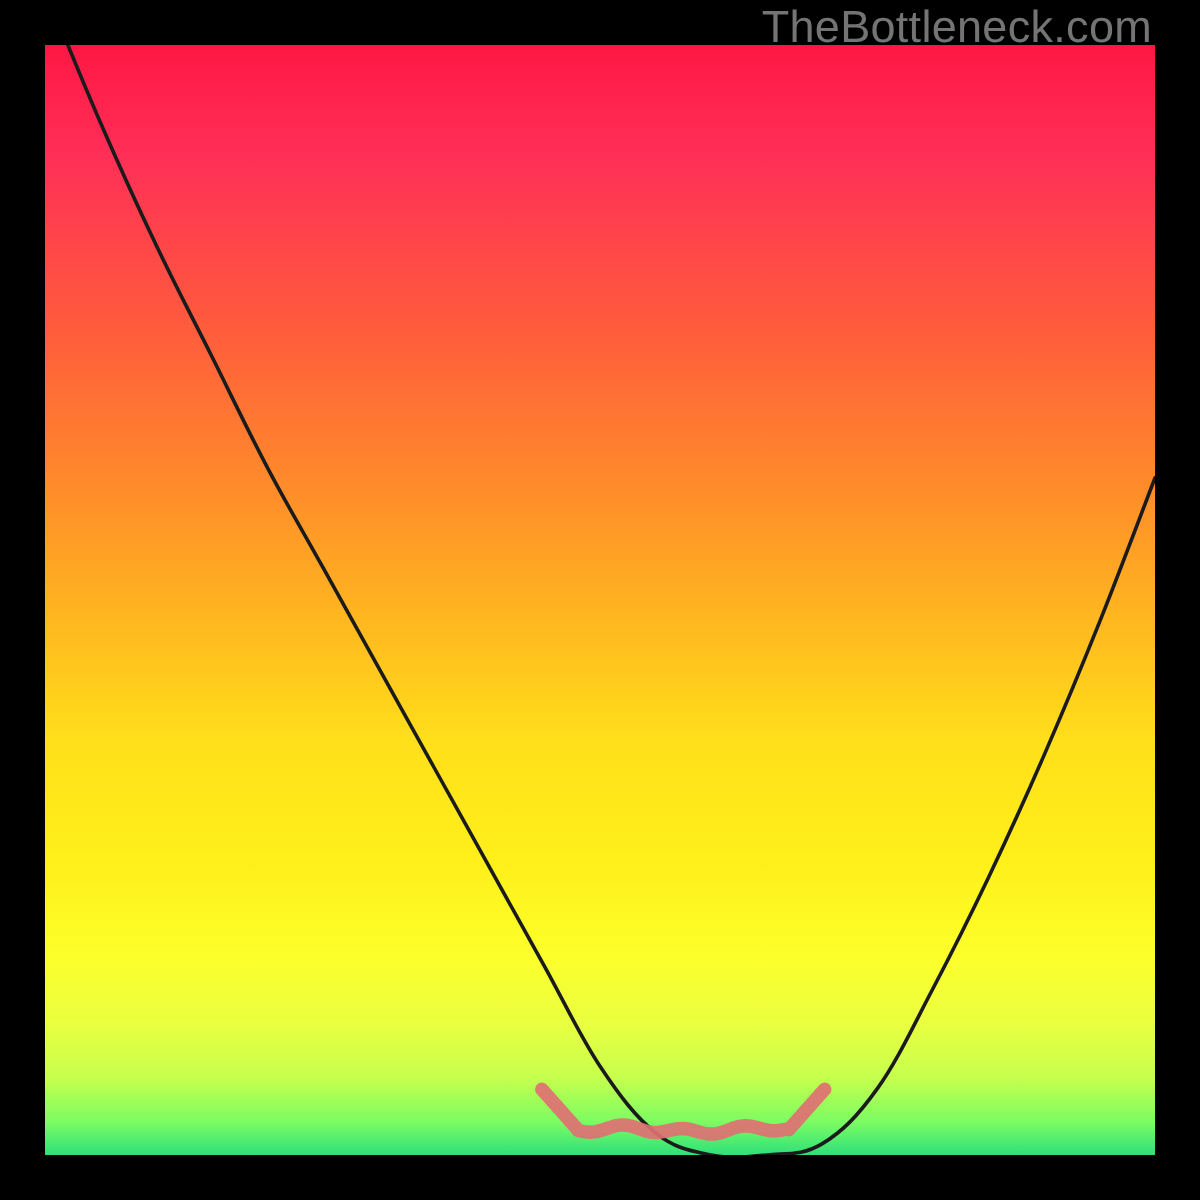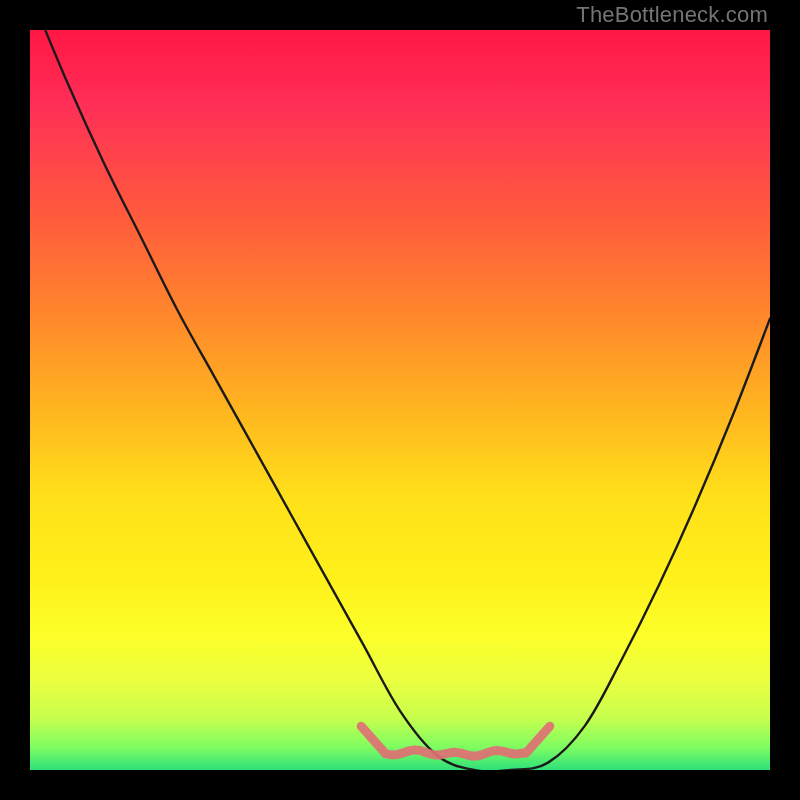--- a/index.html
+++ b/index.html
@@ -48,21 +48,21 @@
     inset: 0;
     width: 740px;
     height: 740px;
     display: block;
   }
   .watermark {
     position: absolute;
     right: 32px;
     top: 2px;
     font-family: Arial, Helvetica, sans-serif;
-    font-size: 22px;
+    font-size: 30px;
     color: #747474;
     letter-spacing: 0.2px;
     font-weight: 500;
   }
 </style>
 </head>
 <body>
 
 <div class="stage">
   <div class="frame">

